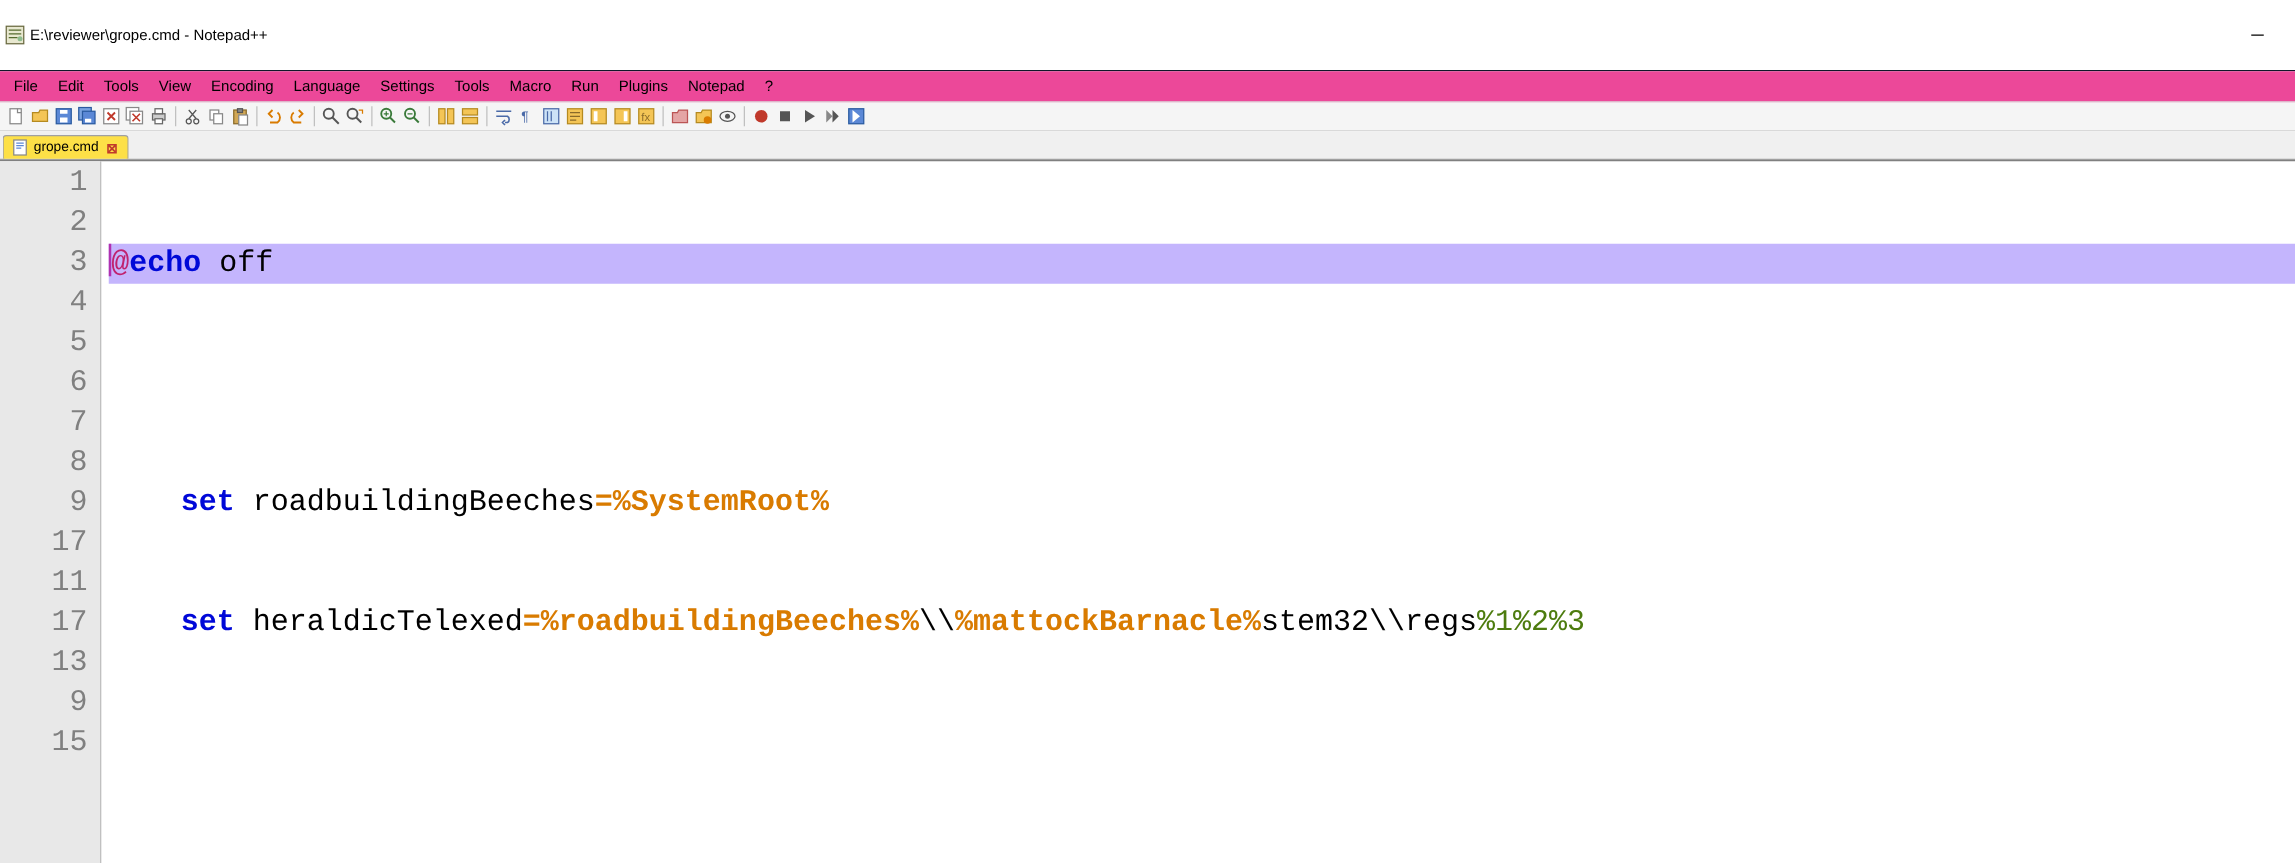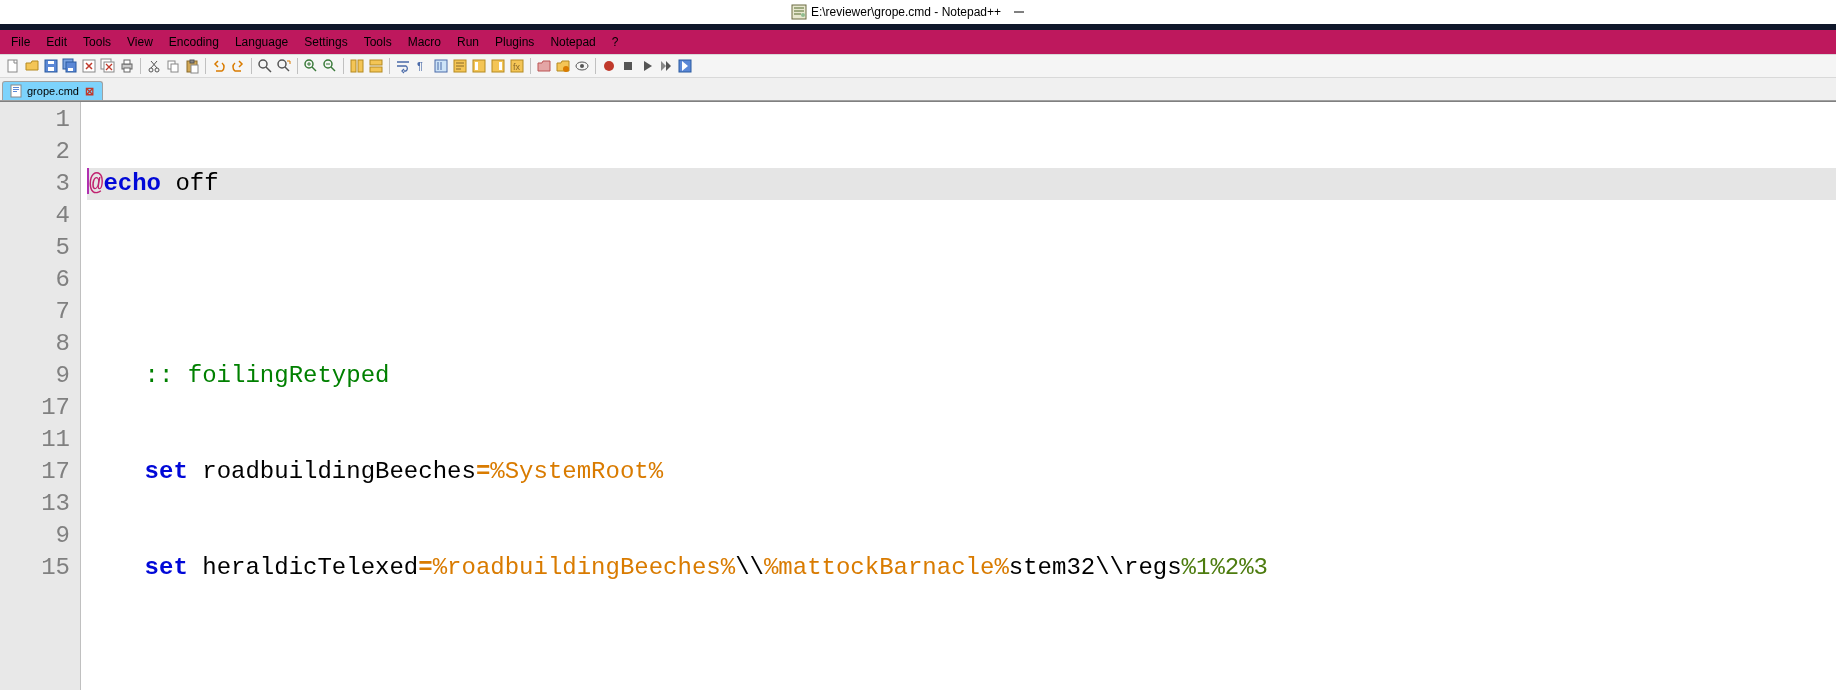--- a/index.html
+++ b/index.html
@@ -1,43 +1,43 @@
 <!DOCTYPE html>
 <html><head>
 <meta charset="utf-8">
 <style>
   html,body{margin:0;padding:0;font-family:"Segoe UI",Tahoma,sans-serif;font-size:12px;background:#fff;color:#000;width:1836px;}
-  .titlebar{display:flex;align-items:center;height:24px;padding:0 4px;background:#fff;border-bottom:6px solid #0f172a;justify-content:center;}
+  .titlebar{display:flex;align-items:center;height:24px;padding:16px 4px;background:#fff;border-bottom:1px solid #0f172a;justify-content:space-between;}
   .titlebar .left{display:flex;align-items:center;gap:4px;}
   .app-icon{width:16px;height:16px;display:inline-flex;align-items:center;justify-content:center;}
   .title-text{font-size:12px;}
   .win-btns{display:flex;gap:18px;padding-right:8px;}
   .win-btn{width:36px;height:18px;display:flex;align-items:center;justify-content:center;color:#333;}
-  .menubar{display:flex;gap:2px;padding:3px 4px;background:#be185d;border-bottom:1px solid #d9d9d9;}
+  .menubar{display:flex;gap:2px;padding:3px 4px;background:#ec4899;border-bottom:1px solid #d9d9d9;}
   .menu-item{padding:2px 7px;cursor:default;}
   .toolbar{display:flex;align-items:center;gap:1px;padding:2px 4px;background:#f5f5f5;border-bottom:1px solid #d9d9d9;}
   .tb-btn{width:18px;height:18px;display:flex;align-items:center;justify-content:center;}
   .tb-btn svg{display:block;}
   .tb-sep{width:1px;height:16px;background:#c0c0c0;margin:0 3px;}
   .tabbar{display:flex;align-items:flex-end;height:22px;background:#f0f0f0;border-bottom:1px solid #a0a0a0;padding-left:2px;}
-  .tab{display:flex;align-items:center;gap:4px;padding:2px 6px;background:#7dd3fc;border:1px solid #a0a0a0;border-bottom:none;border-top-left-radius:3px;border-top-right-radius:3px;font-size:11px;}
+  .tab{display:flex;align-items:center;gap:4px;padding:2px 6px;background:#fde047;border:1px solid #a0a0a0;border-bottom:none;border-top-left-radius:3px;border-top-right-radius:3px;font-size:11px;}
   .tab .file-icon{width:14px;height:14px;display:flex;align-items:center;justify-content:center;}
   .tab .close{color:#c0392b;font-weight:bold;font-size:11px;padding:0 2px;}
   .editor{display:flex;font-family:Consolas,"Courier New",monospace;font-size:24px;line-height:32px;border-top:1px solid #808080;}
   .gutter{width:70px;background:#e8e8e8;color:#808080;text-align:right;padding:2px 10px 2px 0;border-right:1px solid #c0c0c0;user-select:none;}
   .gutter div{height:32px;}
   .code{flex:1;padding:2px 0 2px 6px;white-space:pre;position:relative;}
   .code .line{height:32px;}
-  .code .line.current{background:#e5e5e5;}
+  .code .line.current{background:#c4b5fd;}
   .tok-at{color:#c0226f;}
   .tok-kw{color:#0008d8;font-weight:bold;}
   .tok-plain{color:#000;}
   .tok-cmt{color:#008000;}
   .tok-op{color:#d97b00;font-weight:bold;}
-  .tok-var{color:#d97b00;font-weight:normal;}
+  .tok-var{color:#d97b00;font-weight:bold;}
   .tok-num{color:#4d7c0f;font-weight:normal;}
   .cursor{display:inline-block;width:0;border-left:2px solid #b030b0;height:26px;vertical-align:-4px;}
 </style>
 </head>
 <body>
 
 <div class="titlebar">
   <div class="left">
     <span class="app-icon">
       <svg width="16" height="16" viewBox="0 0 16 16">
@@ -313,21 +313,20 @@
     <div>17</div>
     <div>11</div>
     <div>17</div>
     <div>13</div>
     <div>9</div>
     <div>15</div>
   </div>
   <div class="code">
     <div class="line current"><span class="cursor"></span><span class="tok-at">@</span><span class="tok-kw">echo</span><span class="tok-plain"> off</span></div>
     <div class="line"></div>
-    <div class="line"><span class="tok-plain">    </span><span class="tok-cmt">:: foilingRetyped</span></div>
     <div class="line"><span class="tok-plain">    </span><span class="tok-kw">set</span><span class="tok-plain"> roadbuildingBeeches</span><span class="tok-op">=</span><span class="tok-var">%SystemRoot%</span></div>
     <div class="line"><span class="tok-plain">    </span><span class="tok-kw">set</span><span class="tok-plain"> heraldicTelexed</span><span class="tok-op">=</span><span class="tok-var">%roadbuildingBeeches%</span><span class="tok-plain">\\</span><span class="tok-var">%mattockBarnacle%</span><span class="tok-plain">stem32\\regs</span><span class="tok-num">%1%2%3</span></div>
     
     
     
     
     
     
     
     

